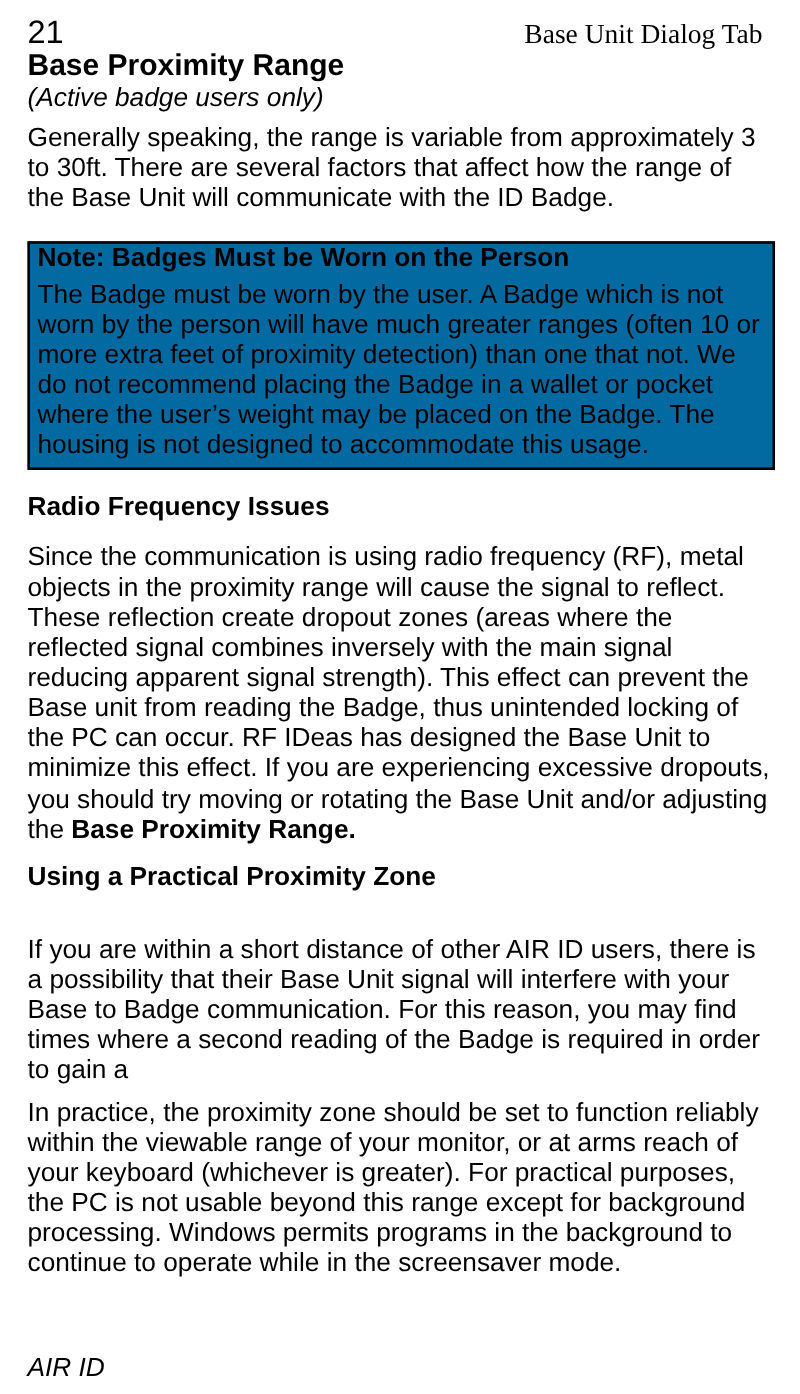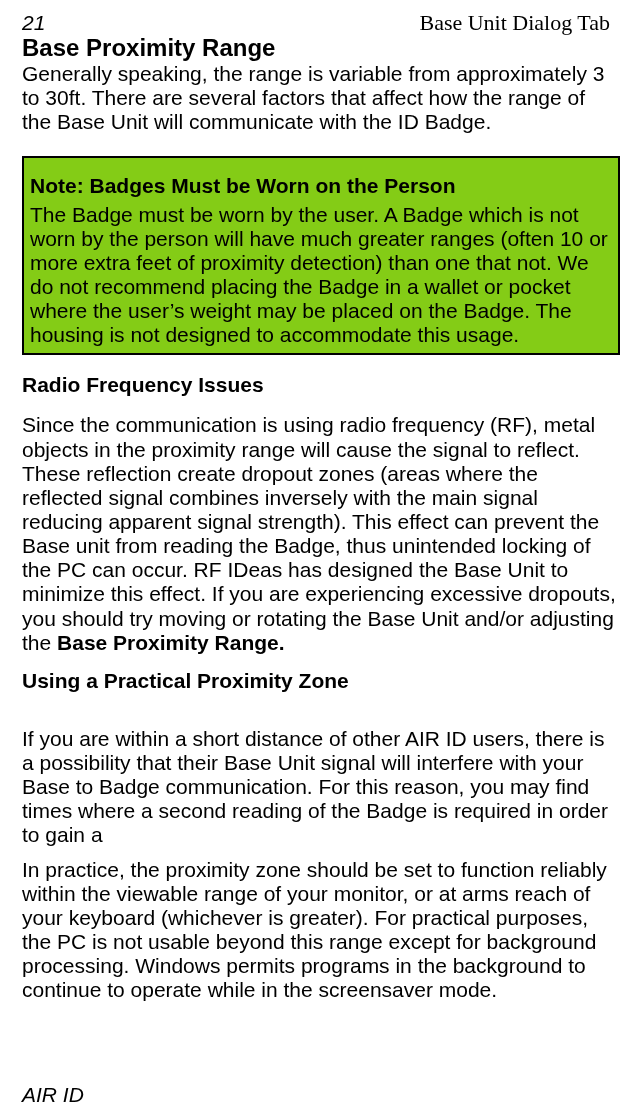--- a/index.html
+++ b/index.html
@@ -19,22 +19,21 @@
     display: flex;
     flex-direction: column;
   }
   .header-row {
     display: flex;
     justify-content: space-between;
     align-items: baseline;
     font-family: Arial, Helvetica, sans-serif;
   }
   .page-num {
-    font-style: italic;
-    font-size: 21px;
+    font-size: 26px;
   }
   .header-right {
     font-family: "Times New Roman", Times, serif;
     font-size: 22px;
     margin-right: 10px;
   }
   .title {
     font-size: 24px;
     font-weight: bold;
     margin-top: -2px;
@@ -44,22 +43,22 @@
     font-size: 21px;
     margin-bottom: 8px;
   }
   .para {
     font-size: 21px;
     line-height: 1.15;
     margin-bottom: 10px;
   }
   .note-box {
     border: 2px solid #000;
-    background: #84cc16;
-    padding: 16px 6px 6px 6px;
+    background: #0369a1;
+    padding: 0 6px 6px 6px;
     margin-top: 12px;
     margin-bottom: 14px;
     font-size: 21px;
     line-height: 1.15;
   }
   .note-title {
     font-weight: bold;
     margin-bottom: 4px;
   }
   .sub-heading {
@@ -80,20 +79,21 @@
 <body>
 
 <div class="page">
 
   <div class="header-row">
     <span class="page-num">21</span>
     <span class="header-right">Base Unit Dialog Tab</span>
   </div>
 
   <div class="title">Base Proximity Range</div>
+  <div class="subtitle">(Active badge users only)</div>
 
   <div class="para">Generally speaking, the range is variable from approximately 3 to 30ft.  There are several factors that affect how the range of the Base Unit will communicate with the ID Badge.</div>
 
   <div class="note-box">
     <div class="note-title">Note: Badges Must be Worn on the Person</div>
     <div>The Badge must be worn by the user.  A Badge which is not worn by the person will have much greater ranges (often 10 or more extra feet of proximity detection) than one that not.   We do not recommend placing the Badge in a wallet or pocket where the user’s weight may be placed on the Badge.  The housing is not designed to accommodate this usage.</div>
   </div>
 
   <div class="sub-heading">Radio Frequency Issues</div>
   <div class="para">

